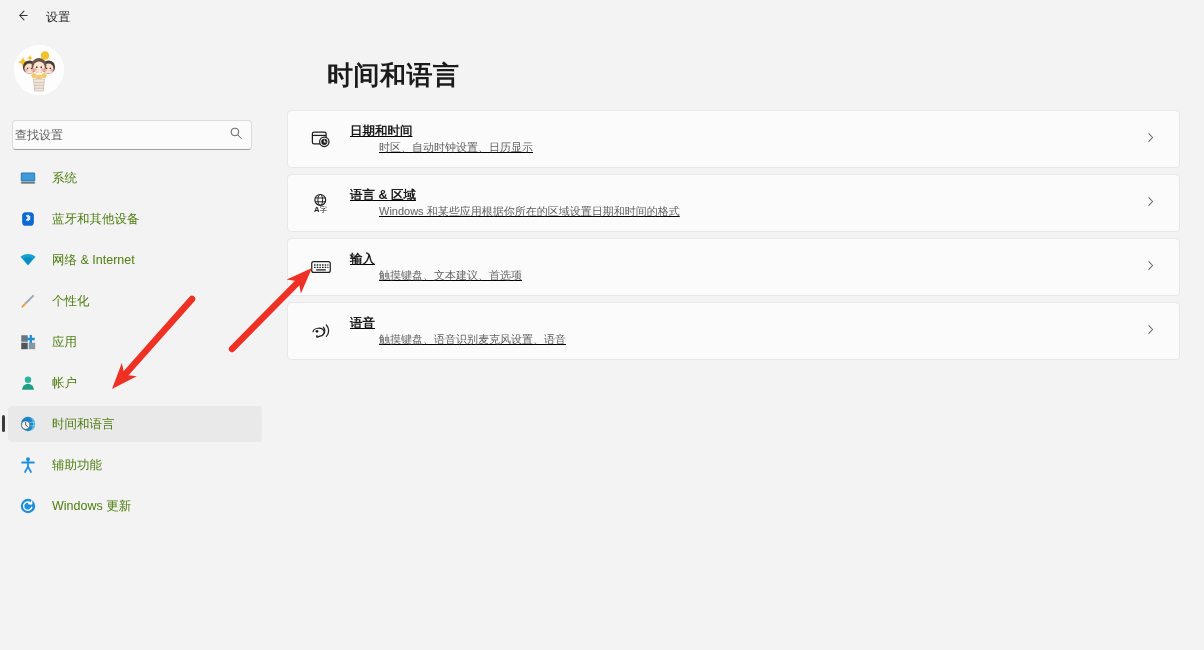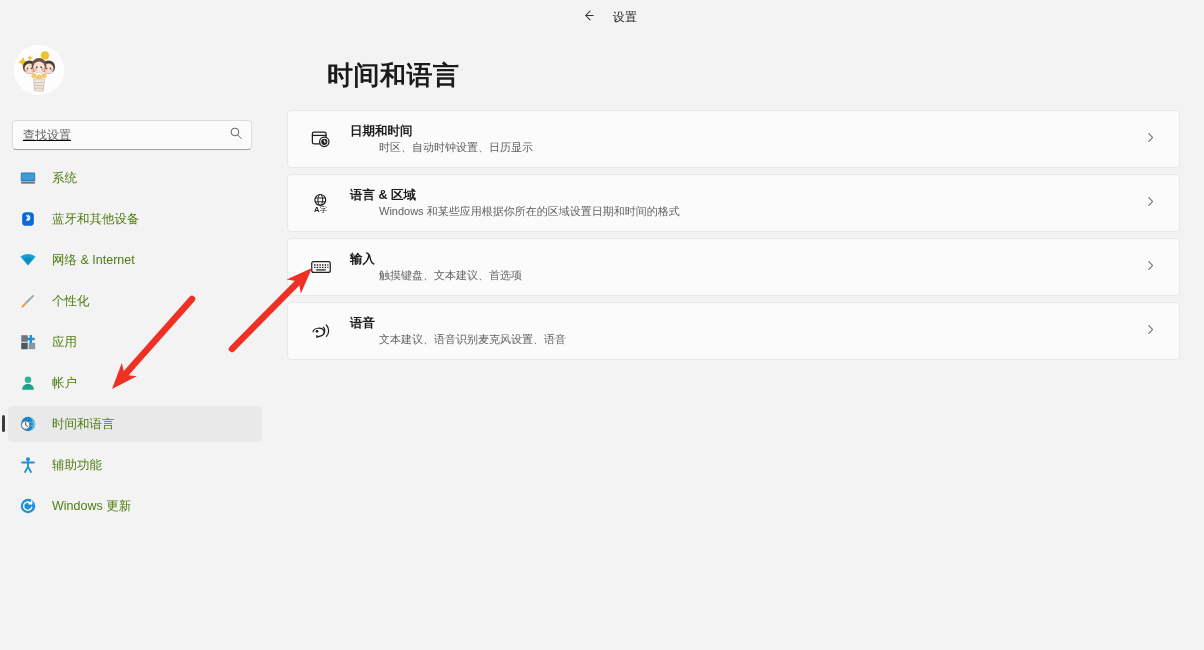--- a/index.html
+++ b/index.html
@@ -9,21 +9,21 @@
     font-family: "Liberation Sans", "DejaVu Sans", sans-serif;
     overflow: hidden;
     -webkit-font-smoothing: antialiased;
   }
 
   #root { position: relative; width: 1204px; height: 650px; background: #f3f3f3; }
 
   
   .titlebar {
     position: absolute; left: 0; top: 0; width: 1204px; height: 34px;
-    display: flex; align-items: center; justify-content: center;
+    display: flex; align-items: center;
   }
   .back-btn {
     width: 32px; height: 32px; margin-left: 6px;
     display: flex; align-items: center; justify-content: center;
     border-radius: 5px; cursor: pointer;
   }
   .back-arrow { display: block; }
   .app-title {
     margin-left: 8px; font-size: 12px; color: #1b1b1b; letter-spacing: .3px;
   }
@@ -40,22 +40,21 @@
   .avatar-wrap svg { display: block; }
 
   .search-box {
     position: absolute; left: 12px; top: 86px;
     width: 240px; height: 30px;
     background: #fbfbfb;
     border: 1px solid #dcdcdc;
     border-bottom: 1px solid #a0a0a0;
     border-radius: 4px;
     display: flex; align-items: center;
-    padding: 0 8px 0 10px;
-    text-decoration: underline;
+    padding: 0 8px 0 2px;
   }
   .search-box input {
     flex: 1; border: none; outline: none; background: transparent;
     font-family: inherit; font-size: 12px; color: #1b1b1b;
   }
   .search-box input::placeholder { color: #5d5d5d; }
   .search-ico { flex: 0 0 auto; display: block; }
 
   .navlist { position: absolute; left: 0; top: 126px; width: 270px; }
   .navitem {
@@ -91,21 +90,21 @@
     background: #fbfbfb;
     border: 1px solid #e8e8e8;
     border-radius: 4px;
     display: flex; align-items: center;
     cursor: pointer;
   }
   .card-ico {
     flex: 0 0 auto; width: 22px; height: 22px; margin-left: 22px; margin-right: 18px;
     display: flex; align-items: center; justify-content: center;
   }
-  .card-text { flex: 1 1 auto; }
+  .card-text { flex: 1 1 auto; text-decoration: underline; }
   .card-title { font-size: 12.5px; font-weight: 700; color: #1b1b1b; line-height: 16px; }
   .card-sub { font-size: 11px; color: #616161; line-height: 15px; margin-top: 1px; padding-left: 29px; }
   .card-chev { flex: 0 0 auto; margin-right: 22px; display: block; }
 
   
   .annotations {
     position: absolute; left: 0; top: 0; width: 1204px; height: 650px;
     pointer-events: none;
   }
 </style>
@@ -377,21 +376,21 @@
         <span class="card-ico">
           <svg width="22" height="22" viewBox="0 0 24 24">
             <path d="M3.3 13.4 a6.1 4.4 0 1 1 7.6 4.25 l-3 1.1 a.45 .45 0 0 1 -.6 -.52 l.45 -1.65" fill="none" stroke="#1f1f1f" stroke-width="1.35" stroke-linejoin="round"></path>
             <circle cx="7.6" cy="12.4" r="1.5" fill="#1f1f1f"></circle>
             <path d="M14.6 7.9 a5.3 5.3 0 0 1 0 7.5" fill="none" stroke="#1f1f1f" stroke-width="1.35" stroke-linecap="round"></path>
             <path d="M17.8 5.4 a9 9 0 0 1 0 12.5" fill="none" stroke="#1f1f1f" stroke-width="1.35" stroke-linecap="round"></path>
           </svg>
         </span>
         <div class="card-text">
           <div class="card-title">语音</div>
-          <div class="card-sub">文本建议、语音识别麦克风设置、语音</div>
+          <div class="card-sub">触摸键盘、语音识别麦克风设置、语音</div>
         </div>
         <span class="card-chev">
           <svg width="13" height="13" viewBox="0 0 16 16">
             <path d="M6 3.2 L10.6 8 L6 12.8" fill="none" stroke="#5f5f5f" stroke-width="1.25" stroke-linecap="round" stroke-linejoin="round"></path>
           </svg>
         </span>
       </div>
 
     </div>
   </div>

